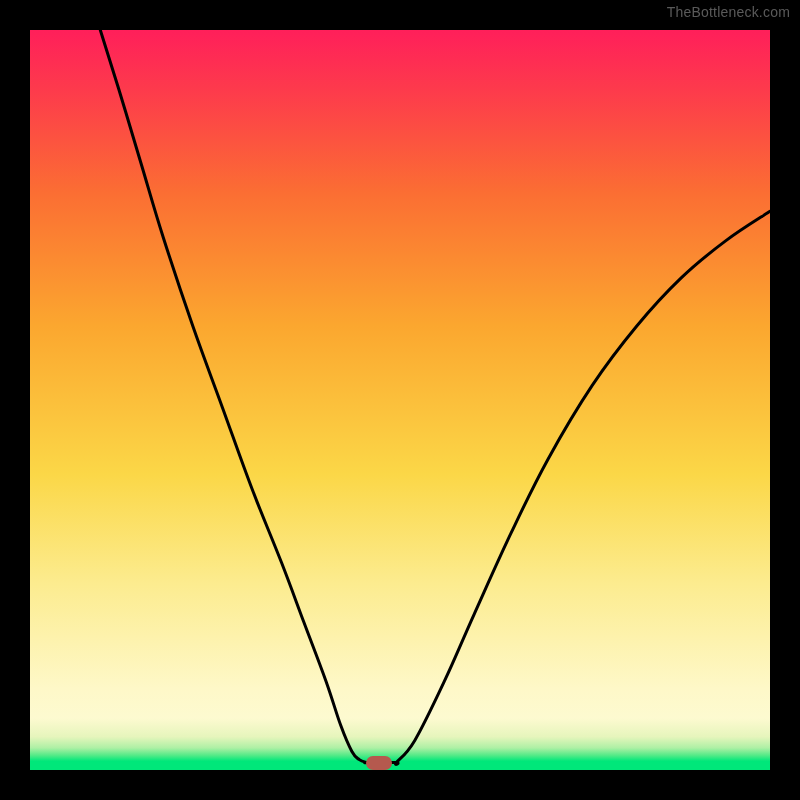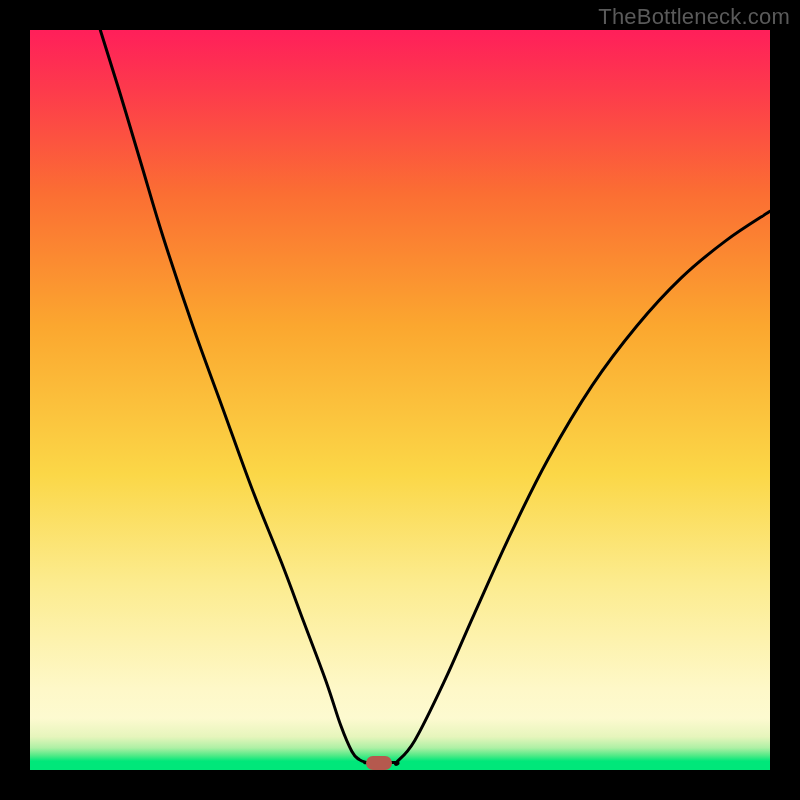--- a/index.html
+++ b/index.html
@@ -55,21 +55,21 @@
     left: 0;
     top: 0;
     width: 100%;
     height: 100%;
     pointer-events: none;
   }
   .watermark {
     position: absolute;
     top: 4px;
     right: 10px;
-    font-size: 22px;
+    font-size: 14px;
     font-weight: 500;
     color: #5a5a5a;
     letter-spacing: 0.2px;
     user-select: none;
   }
   .marker {
     position: absolute;
     border-radius: 9px;
     background: #b5594e;
   }

